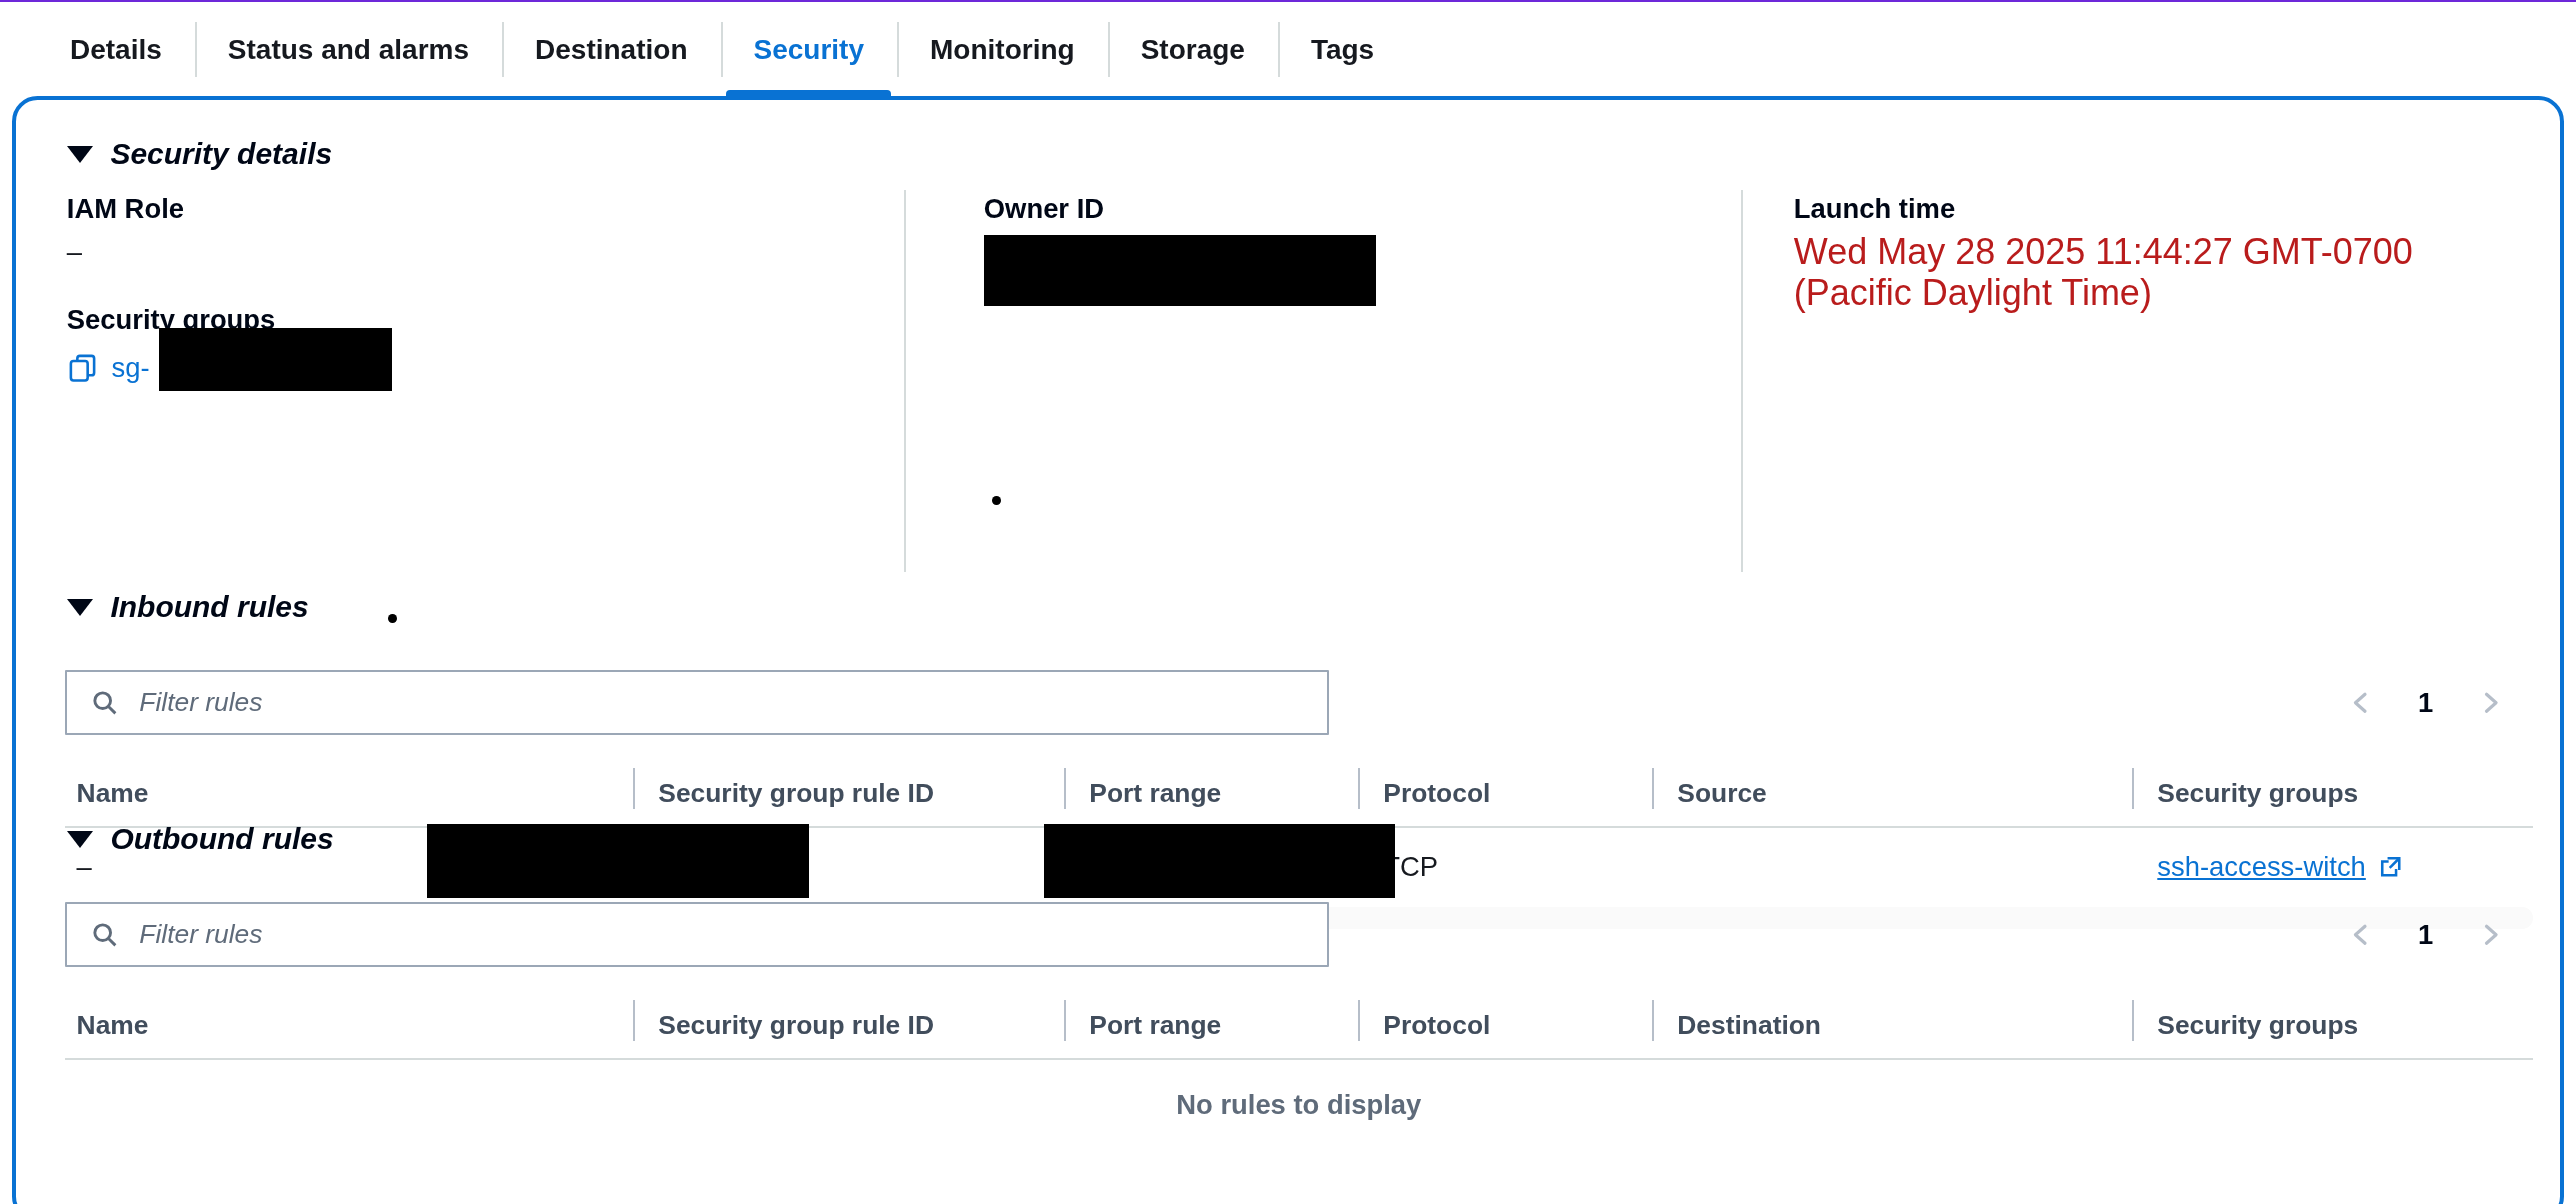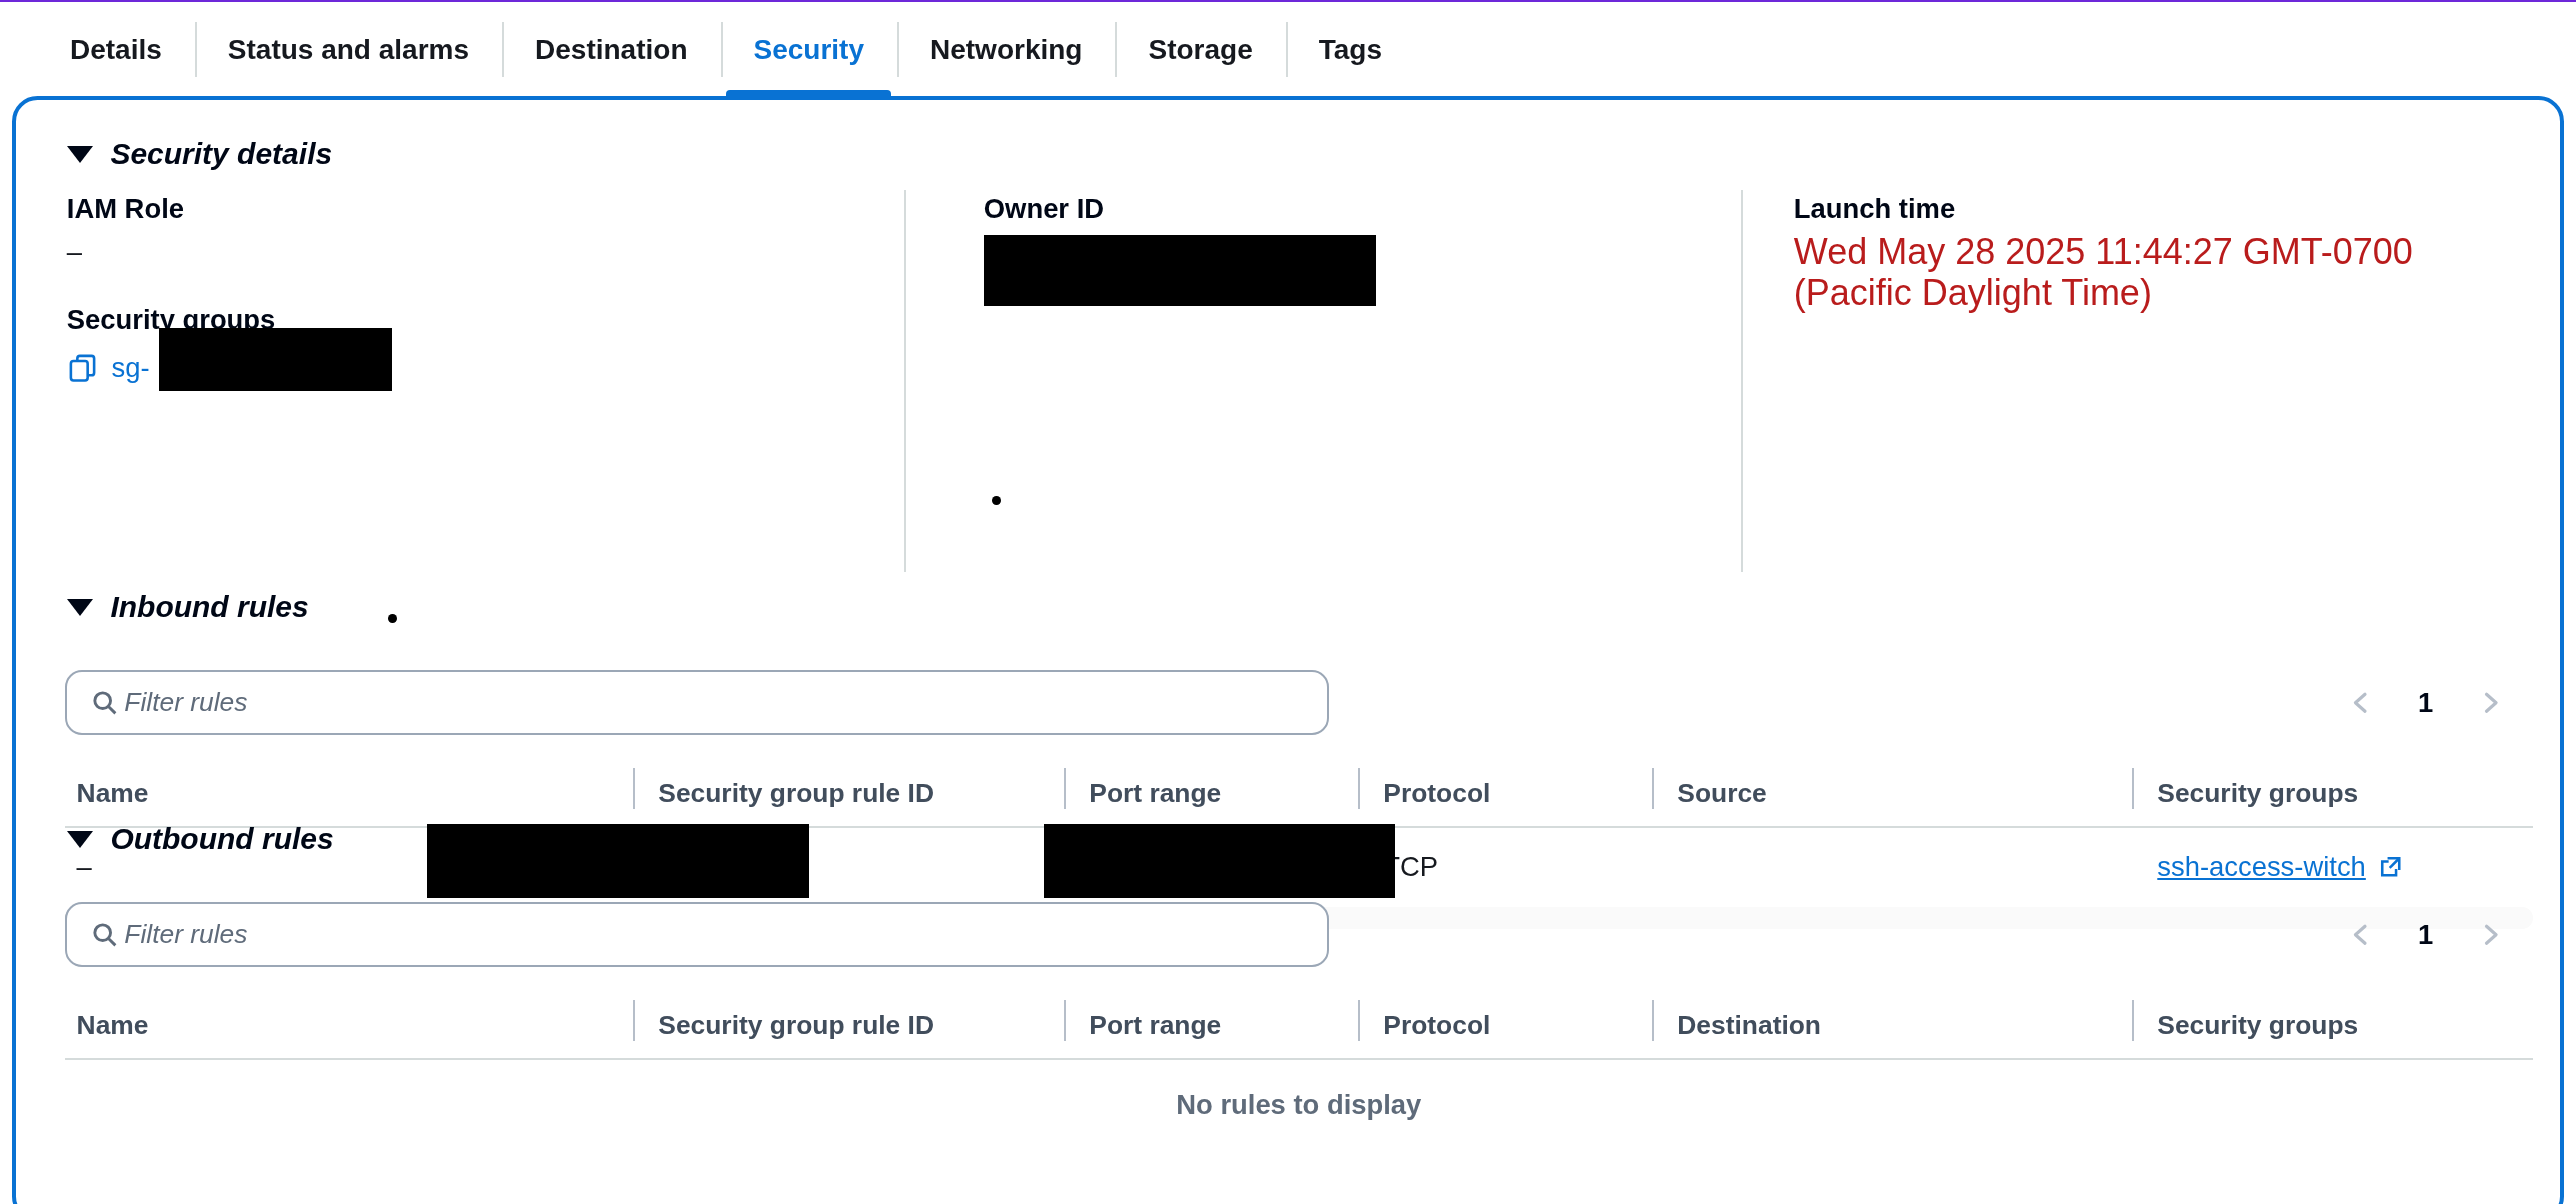--- a/index.html
+++ b/index.html
@@ -173,24 +173,24 @@
   .filter-row {
     display: flex;
     align-items: center;
     justify-content: space-between;
   }
   .filter-box {
     width: 1264px;
     height: 65px;
     box-sizing: border-box;
     border: 2px solid #9ba7b6;
-    border-radius: 17px;
-    display: flex;
-    align-items: center;
-    gap: 5px;
+    border-radius: 1px;
+    display: flex;
+    align-items: center;
+    gap: 20px;
     padding: 0 23.5px;
     background: #ffffff;
     cursor: text;
   }
   .search-icon { width: 29px; height: 29px; flex: 0 0 auto; }
   .filter-placeholder {
     font-size: 26.4px;
     font-style: italic;
     color: #5f6b7a;
   }
@@ -316,21 +316,21 @@
     <div class="tab">
       <span>Status and alarms</span>
     </div>
     <div class="tab">
       <span>Destination</span>
     </div>
     <div class="tab active">
       <span>Security</span>
     </div>
     <div class="tab">
-      <span>Networking</span>
+      <span>Monitoring</span>
     </div>
     <div class="tab">
       <span>Storage</span>
     </div>
     <div class="tab">
       <span>Tags</span>
     </div>
   </div>
 </div>
 

